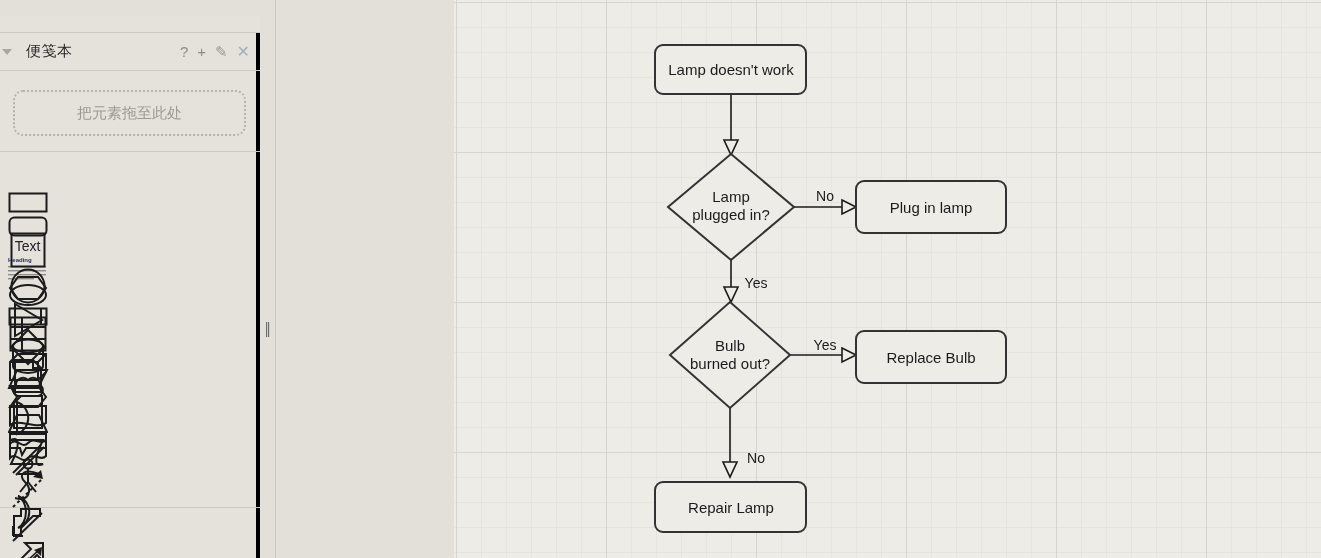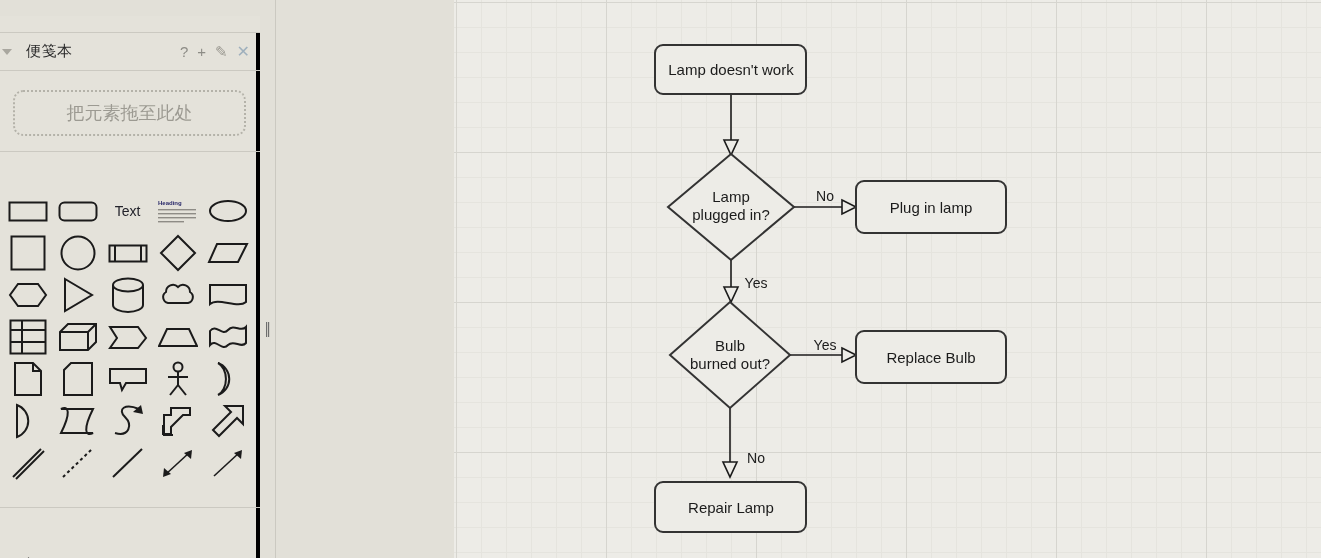--- a/index.html
+++ b/index.html
@@ -71,34 +71,35 @@
     width: 260px; height: 81px;
     border-bottom: 1px solid #cbc9c1;
     box-sizing: border-box;
   }
   #drop-zone {
     position: absolute; left: 13px; top: 19px;
     width: 229px; height: 42px;
     border: 2px dotted #b4b2a9;
     border-radius: 10px;
     display: flex; align-items: center; justify-content: center;
-    color: #9c9a92; font-size: 18px;
+    color: #9c9a92; font-size: 15px;
   }
 
   #general-header { top: 136px; }
   #shapes {
     position: absolute; left: 0; top: 174px;
     width: 260px; height: 318px;
     border-bottom: 1px solid #cbc9c1;
     box-sizing: border-box;
   }
   .shape-row {
     position: absolute; left: 0;
     width: 308px; height: 42px;
     display: flex;
+    flex-direction: column;
   }
   .shape-cell {
     width: 45px; height: 42px; margin-left: 5px;
     display: flex; align-items: center; justify-content: center;
     cursor: pointer;
   }
   .shape-cell svg { display: block; }
   .shape-cell .txt { font-size: 14px; color: #23232b; }
 
   #misc-header { top: 492px; }

